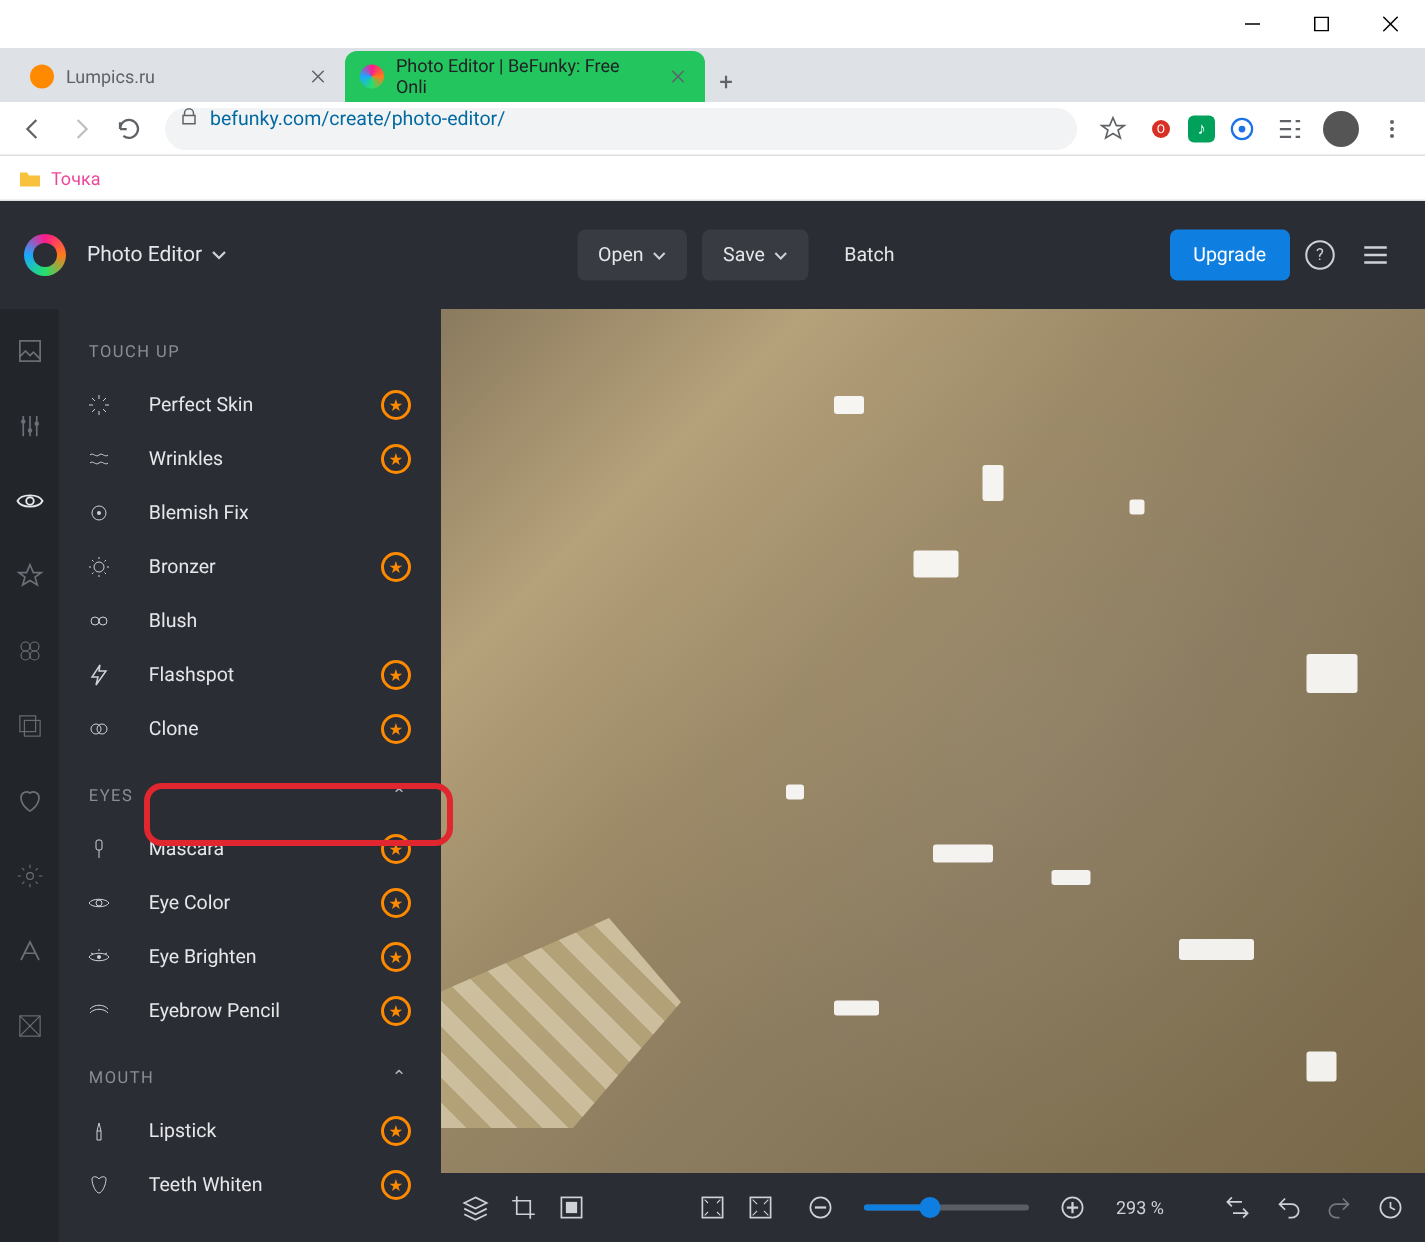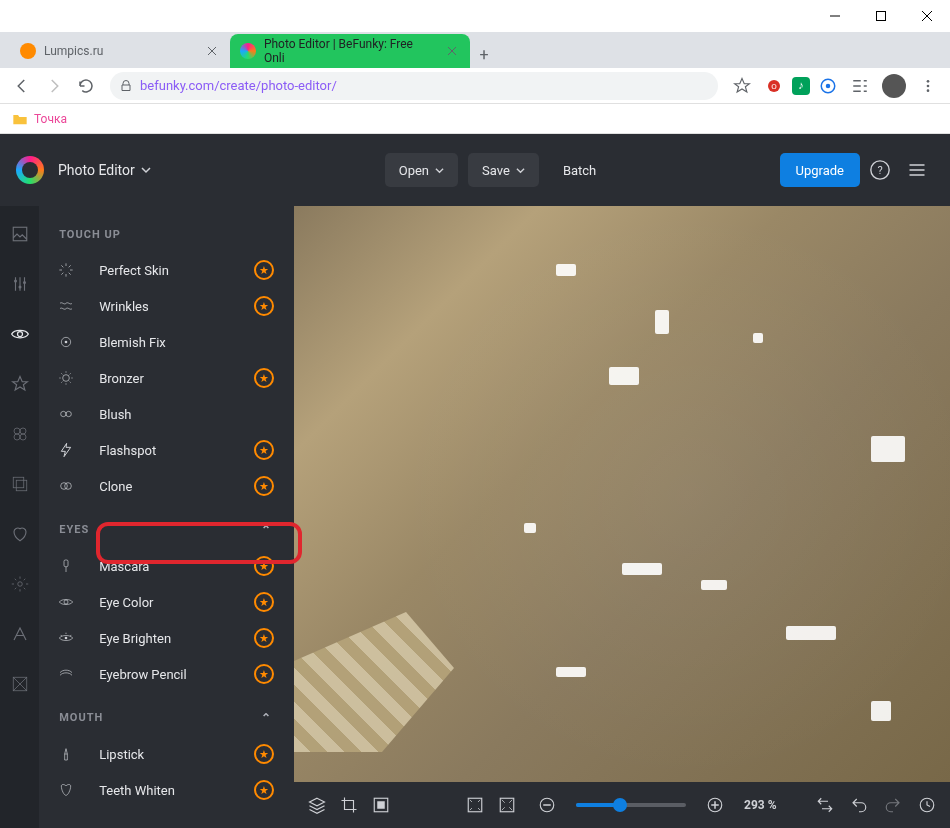--- a/index.html
+++ b/index.html
@@ -14,21 +14,21 @@
 .tab { height: 34px; min-width: 220px; max-width: 240px; border-radius: 8px 8px 0 0; display: flex; align-items: center; padding: 0 10px; gap: 8px; font-size: 12px; color: #5f6368; cursor: pointer; }
 .tab.active { background: #22c55e; color: #202124; }
 .tab .favicon { width: 16px; height: 16px; border-radius: 50%; background: #888; display: inline-flex; align-items: center; justify-content: center; font-size: 10px; }
 .tab .favicon.orange { background: #ff8a00; }
 .tab .close-tab { margin-left: auto; width: 16px; height: 16px; display: flex; align-items: center; justify-content: center; border-radius: 50%; }
 .new-tab { width: 28px; height: 28px; display: flex; align-items: center; justify-content: center; border-radius: 50%; cursor: pointer; font-size: 16px; color: #5f6368; }
 
 .addrbar { height: 36px; background: #fff; display: flex; align-items: center; padding: 0 8px; gap: 4px; border-bottom: 1px solid #e0e0e0; }
 .nav-icon { width: 28px; height: 28px; display: flex; align-items: center; justify-content: center; border-radius: 50%; cursor: pointer; color: #5f6368; }
 .nav-icon.disabled { color: #bfbfbf; cursor: default; }
-.urlbox { flex: 1; height: 28px; background: #f1f3f4; border-radius: 14px; display: flex; align-items: center; padding: 0 10px; gap: 8px; font-size: 13px; color: #8b5cf6; margin: 0 6px; }
+.urlbox { flex: 1; height: 28px; background: #f1f3f4; border-radius: 14px; display: flex; align-items: flex-start; padding: 0 10px; gap: 8px; font-size: 13px; color: #0369a1; margin: 0 6px; }
 .urlbox .lock { color: #5f6368; }
 .ext-icon { width: 28px; height: 28px; display: flex; align-items: center; justify-content: center; cursor: pointer; color: #5f6368; }
 .ext-icon.red { color: #d93025; }
 .ext-icon.green { background: #00a15a; color: #fff; border-radius: 4px; width: 18px; height: 18px; font-size: 11px; }
 .ext-icon.blue { color: #1a73e8; }
 .avatar-chrome { width: 24px; height: 24px; border-radius: 50%; background: #555; margin: 0 4px; }
 
 .bookmarks { height: 30px; background: #fff; display: flex; align-items: center; padding: 0 12px; gap: 6px; font-size: 12px; color: #ec4899; border-bottom: 1px solid #e0e0e0; }
 .bm-folder { color: #f9c23c; }
 
@@ -48,41 +48,41 @@
 .workspace { flex: 1; display: flex; overflow: hidden; }
 
 .rail { width: 40px; background: #22252a; display: flex; flex-direction: column; align-items: center; padding-top: 16px; gap: 26px; }
 .rail .ri { width: 24px; height: 24px; display: flex; align-items: center; justify-content: center; color: #6d7078; cursor: pointer; }
 .rail .ri.active { color: #e6e7ea; }
 
 .side { width: 260px; background: #2a2d33; display: flex; flex-direction: column; overflow: hidden; position: relative; }
 .side-scroll { flex:1; overflow-y: auto; padding-right: 2px; }
 .side-scroll::-webkit-scrollbar { width: 6px; }
 .side-scroll::-webkit-scrollbar-thumb { background: #4a4d54; border-radius: 3px; }
-.section-title { font-size: 11px; letter-spacing: 1px; color: #8a8d95; padding: 18px 20px 10px; display: flex; justify-content: space-between; align-items: flex-start; cursor: pointer; font-weight: bold; }
+.section-title { font-size: 11px; letter-spacing: 1px; color: #8a8d95; padding: 18px 20px 10px; display: flex; justify-content: space-between; align-items: flex-end; cursor: pointer; }
 .section-title .chev { color: #aeb1b9; font-size: 12px; }
 .item { height: 34px; margin: 2px 8px; padding: 0 10px; border-radius: 5px; display: flex; align-items: center; gap: 24px; font-size: 13px; color: #e6e7ea; cursor: pointer; position: relative; }
 .item .iicon { width: 18px; height: 18px; display: flex; align-items: center; justify-content: center; color: #cfd1d6; }
 .item .star { margin-left: auto; width: 20px; height: 20px; border-radius: 50%; border: 2px solid #ff8a00; display: flex; align-items: center; justify-content: center; color: #ff8a00; font-size: 11px; }
 .highlight-box { position: absolute; left: 96px; top: 388px; width: 206px; height: 42px; border: 4px solid #e0262e; border-radius: 12px; pointer-events: none; z-index: 5; }
 
 .canvas { flex: 1; background: #1c1e23; display: flex; flex-direction: column; position: relative; }
 .canvas-img { flex: 1; background: 
   radial-gradient(circle at 60% 50%, rgba(255,255,255,0.05), transparent 60%),
   linear-gradient(135deg, #8a7a5e 0%, #b5a17a 20%, #9a8866 40%, #8a7a5e 60%, #786848 100%);
   position: relative; overflow: hidden; }
 .speck { position:absolute; background:#fff; border-radius:2px; opacity:.9; }
 .checker { position:absolute; left:0; bottom:30px; width:160px; height:140px; background:
   repeating-linear-gradient(45deg, #d6c9a8 0 12px, #b8a67c 12px 24px),
   repeating-linear-gradient(-45deg, rgba(0,0,0,.15) 0 12px, rgba(0,0,0,0) 12px 24px);
   clip-path: polygon(0 35%, 70% 0, 100% 40%, 55% 100%, 0 100%); opacity:.85; }
 
 .bottombar { height: 46px; background: #2a2d33; display: flex; align-items: center; padding: 0 14px; gap: 16px; color: #cfd1d6; }
 .bb-group { display: flex; align-items: center; gap: 14px; }
-.zoom { display: flex; align-items: center; gap: 20px; margin: 0 6px; font-weight: bold; }
+.zoom { display: flex; align-items: center; gap: 20px; margin: 0 6px; }
 .zoom-track { width: 110px; height: 4px; background: #5a5d64; border-radius: 2px; position: relative; }
 .zoom-fill { position:absolute; left:0; top:0; height:100%; width:40%; background:#0e7fe1; border-radius:2px; }
 .zoom-thumb { position:absolute; left:40%; top:50%; width:14px; height:14px; background:#0e7fe1; border-radius:50%; transform:translate(-50%,-50%); }
 .zoom-label { font-size: 12px; min-width:50px; }
 .bb-right { margin-left: auto; display: flex; align-items: center; gap: 16px; }
 
 svg { display: block; }
 </style>
 </head>
 <body>

